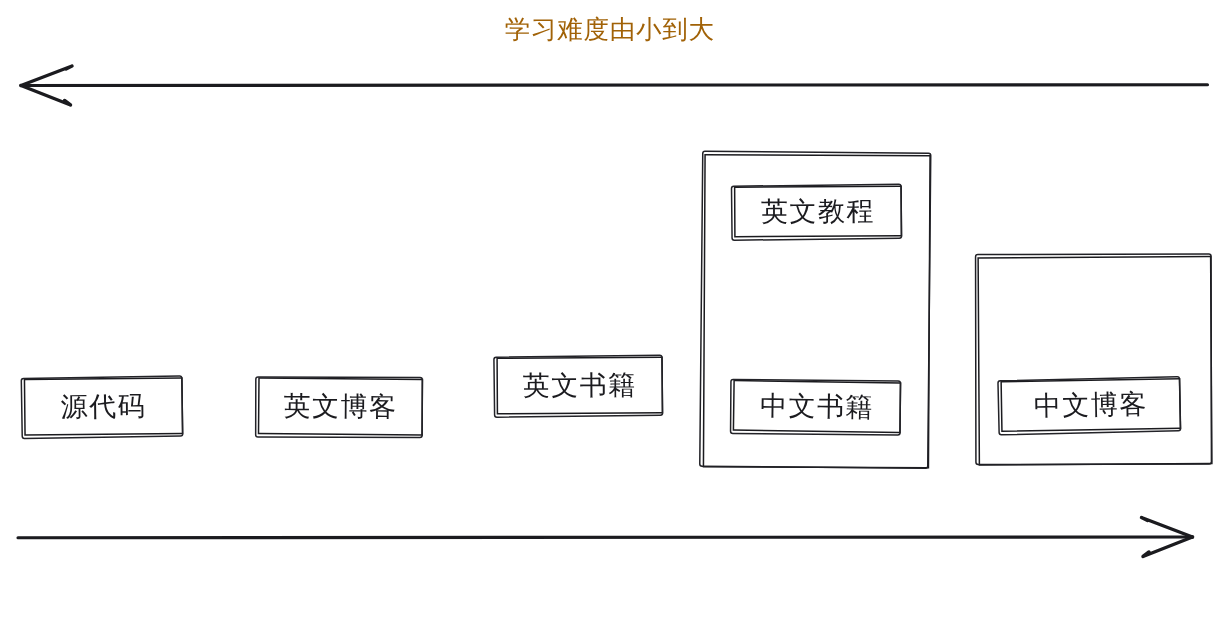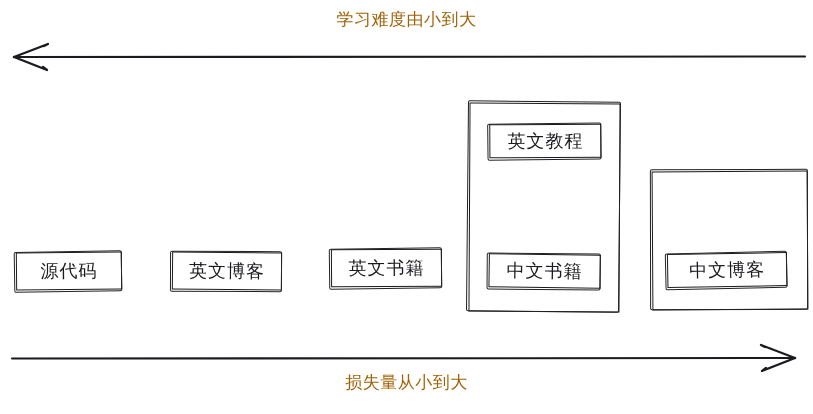--- a/index.html
+++ b/index.html
@@ -127,34 +127,33 @@
   </svg>
 
   <div class="sk-box rot-a" style="left:16px; top:252px; width:106px; height:38px;">
     <span class="sk-label">源代码</span>
   </div>
 
   <div class="sk-box rot-b" style="left:172px; top:252px; width:110px; height:38px;">
     <span class="sk-label">英文博客</span>
   </div>
 
-  <div class="sk-box rot-c" style="left:331px; top:249px; width:111px; height:38px;">
+  <div class="sk-box rot-c" style="left:331px; top:238px; width:111px; height:38px;">
     <span class="sk-label">英文书籍</span>
   </div>
 
   <div class="sk-group rot-d" style="left:469px; top:103px; width:151px; height:209px;">
     <div class="sk-box rot-a" style="left:19px; top:20px; width:112px; height:34px;">
       <span class="sk-label">英文教程</span>
     </div>
     <div class="sk-box rot-b" style="left:19px; top:150px; width:112px; height:34px;">
       <span class="sk-label">中文书籍</span>
     </div>
   </div>
 
   <div class="sk-group rot-c" style="left:652px; top:171px; width:156px; height:139px;">
     <div class="sk-box rot-a" style="left:14px; top:81px; width:120px; height:34px;">
       <span class="sk-label">中文博客</span>
     </div>
   </div>
 
-  <div class="axis-label" id="bottom-axis-label">损失量从小到大</div>
 
 </div>
 
 </body></html>

